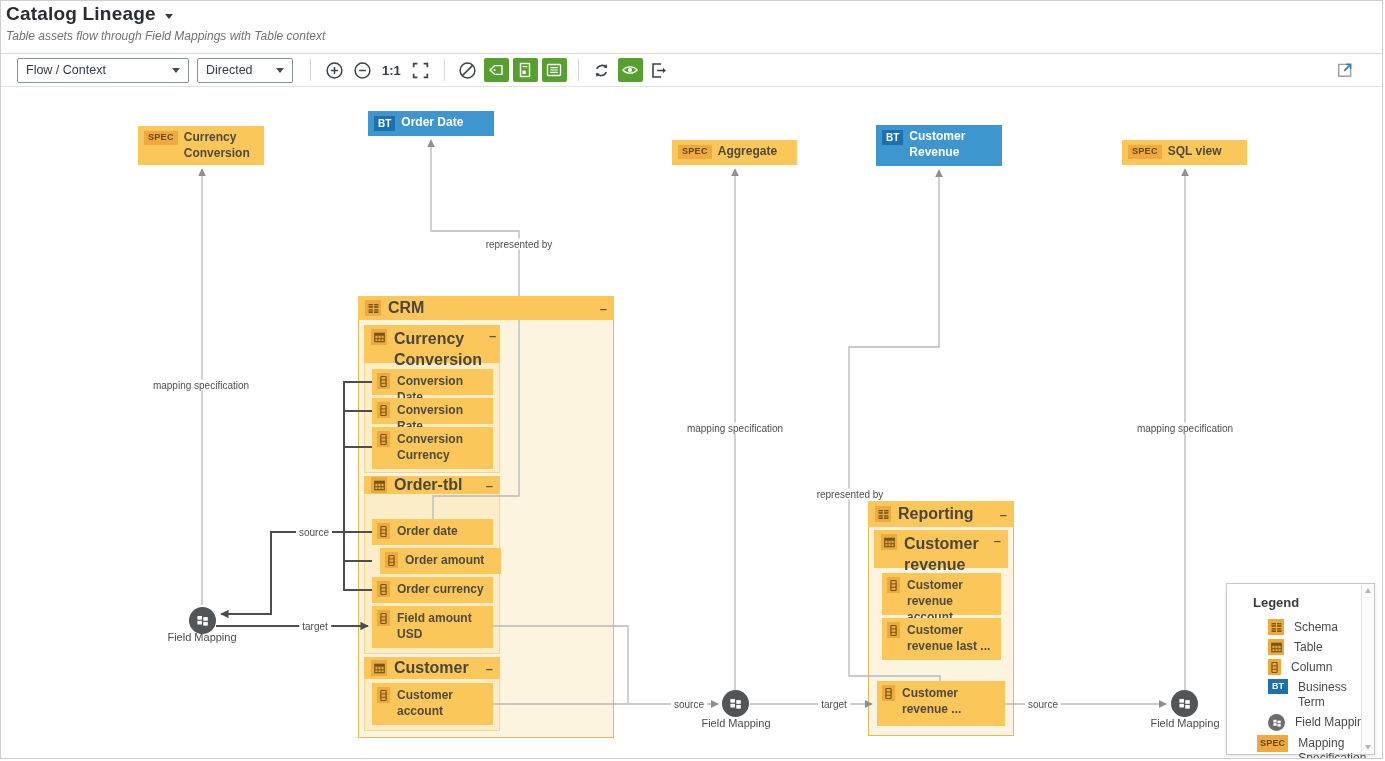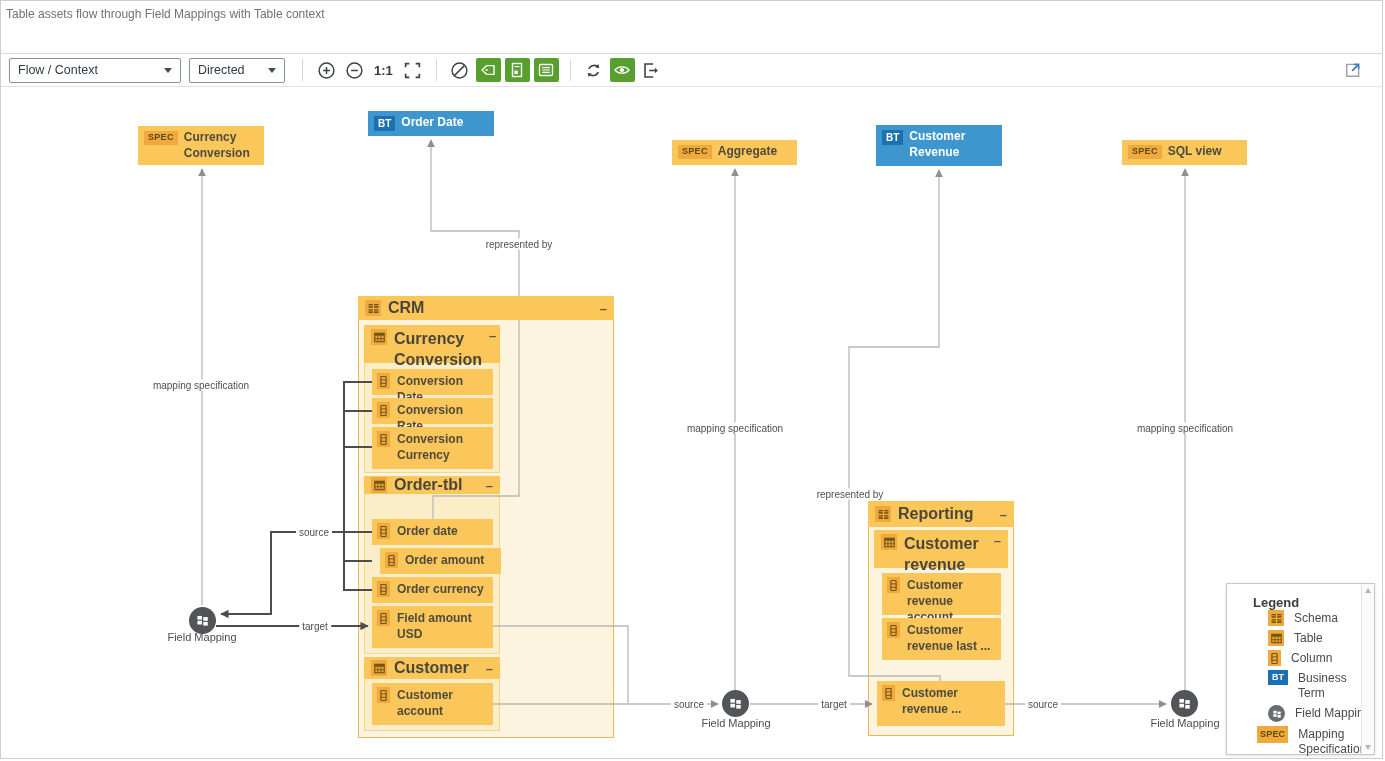--- a/index.html
+++ b/index.html
@@ -10,24 +10,24 @@
   }
   .page {
     width:1383px; height:759px; border:1px solid #cdcdcd; position:relative;
     background:#fff; font-family:"Liberation Sans", sans-serif; overflow:hidden;
   }
   
   .page-header { position:absolute; top:0; left:0; right:0; height:52px; padding:2px 0 0 5px; }
   .title-row { display:flex; align-items:center; gap:9px; }
   .title-row h1 { margin:0; font-size:19px; font-weight:bold; color:#272c33; letter-spacing:.2px; }
   .title-caret { width:0; height:0; border-left:4px solid transparent; border-right:4px solid transparent; border-top:5px solid #3c3c3c; margin-top:4px; cursor:pointer; }
-  .subtitle { font-size:12px; color:#6e7276; margin-top:4px; }
+  .subtitle { font-size:12px; color:#6e7276; margin-top:4px;font-style:italic; }
   
   .panel { position:absolute; top:52px; left:0; right:0; bottom:0; border-top:1px solid #d9d9d9; }
-  .toolbar { height:33px; display:flex; align-items:center; padding:0 8px; border-bottom:1px solid #e2e2e2; background:#fff; position:relative;text-align:right; }
+  .toolbar { height:33px; display:flex; align-items:center; padding:0 16px; border-bottom:1px solid #e2e2e2; background:#fff; position:relative;text-align:right; }
   .tb-select { height:25px; border:1px solid #8493a2; border-radius:2px; display:flex; align-items:center; justify-content:space-between; padding:0 8px; font-size:12.5px; color:#2d3b47; margin-right:8px; cursor:pointer; background:#fff; }
   .sel-caret { width:0; height:0; border-left:4px solid transparent; border-right:4px solid transparent; border-top:5px solid #454d54; margin-left:10px; }
   .tb-sep { width:1px; height:22px; background:#d6d6d6; margin:0 9px; }
   .tb-icon { width:22px; height:22px; display:flex; align-items:center; justify-content:center; color:#3b4248; margin:0 3px; cursor:pointer; }
   .tb-icon svg { width:19px; height:19px; display:block; }
   .ratio { font-weight:bold; font-size:13px; color:#343b41; margin:0 6px; cursor:pointer; }
   .tb-btn-green { width:25px; height:24px; background:var(--green); border-radius:2px; display:flex; align-items:center; justify-content:center; margin:0 2px; cursor:pointer; color:#fff; }
   .tb-btn-green svg { width:18px; height:18px; display:block; }
   .tb-right { margin-left:auto; display:flex; align-items:center; padding-right:8px; }
   
@@ -68,20 +68,24 @@
   .legend-scroll { position:absolute; right:0; top:0; bottom:0; width:13px; border-left:1px solid #e4e4e4; background:#fbfbfb; display:flex; flex-direction:column; justify-content:space-between; align-items:center; padding:4px 0; cursor:pointer; }
   .tri-up { width:0; height:0; border-left:3.5px solid transparent; border-right:3.5px solid transparent; border-bottom:5px solid #b5b5b5; }
   .tri-down { width:0; height:0; border-left:3.5px solid transparent; border-right:3.5px solid transparent; border-top:5px solid #b5b5b5; }
 </style>
 </head>
 <body>
 
 <div class="page">
 
   <div class="page-header">
+    <div class="title-row">
+      <h1>Catalog Lineage</h1>
+      <span class="title-caret"></span>
+    </div>
     <div class="subtitle">Table assets flow through Field Mappings with Table context</div>
   </div>
 
   <div class="panel">
 
     <div class="toolbar">
       <div class="tb-select" style="width:172px">
         <span>Flow / Context</span>
         <span class="sel-caret"></span>
       </div>
@@ -463,21 +467,21 @@
       <div class="edge-label" style="left:849px;top:406px">represented by</div>
       <div class="edge-label" style="left:1184px;top:340px">mapping specification</div>
       <div class="edge-label" style="left:313px;top:444px">source</div>
       <div class="edge-label" style="left:314px;top:538px">target</div>
       <div class="edge-label" style="left:688px;top:616px">source</div>
       <div class="edge-label" style="left:833px;top:616px">target</div>
       <div class="edge-label" style="left:1042px;top:616px">source</div>
 
       <div class="legend">
         <div class="legend-title">Legend</div>
-        <div class="legend-item" style="margin-top:0">
+        <div class="legend-item" style="margin-top:9px">
           <span class="icon-badge">
               <svg viewBox="0 0 16 16">
                 <use href="#glyph-schema"></use>
               </svg>
             </span>
           <span class="li-label">Schema</span>
         </div>
         <div class="legend-item">
           <span class="icon-badge">
               <svg viewBox="0 0 16 16">

